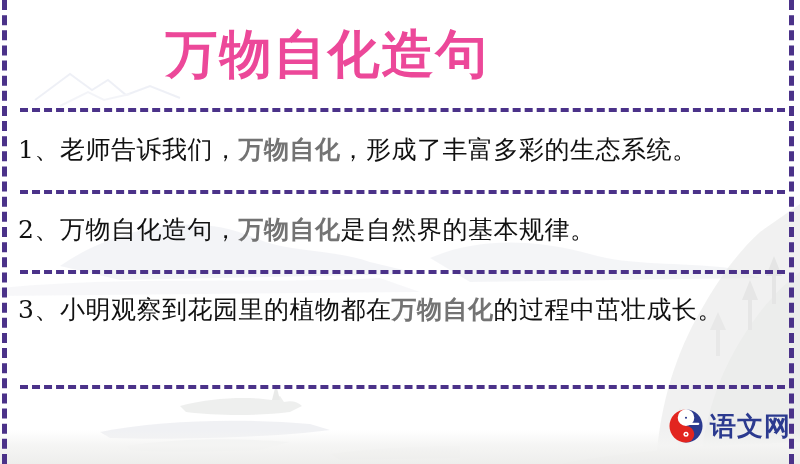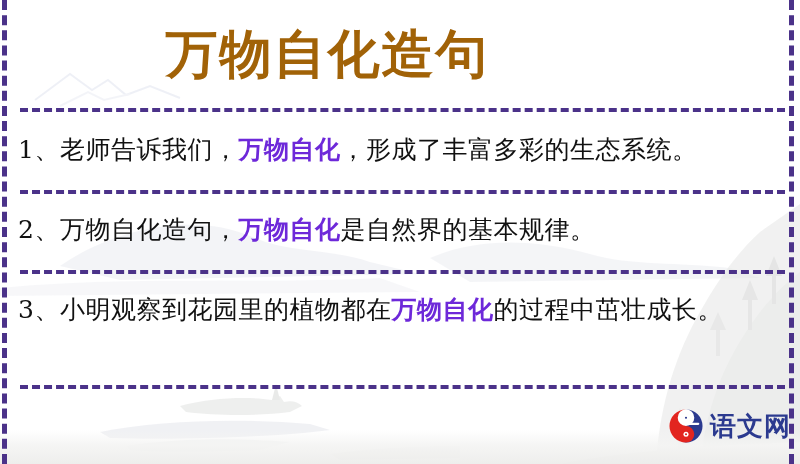--- a/index.html
+++ b/index.html
@@ -86,38 +86,38 @@
     position: absolute;
     left: 0;
     top: 18px;
     width: 655px;
     text-align: center;
     font-family: "DejaVu Serif", "Liberation Serif", serif;
     font-weight: 700;
     font-size: 52px;
     line-height: 72px;
     letter-spacing: 2px;
-    color: #a16207;
+    color: #ec4899;
     z-index: 3;
     white-space: nowrap;
   }
 
   
   .sentence {
     position: absolute;
     left: 18px;
     width: 750px;
     font-size: 25px;
     line-height: 47px;
     color: #111111;
     letter-spacing: 0.5px;
     z-index: 3;
   }
   .sentence .kw {
-    color: #6d28d9;
+    color: #737373;
     font-weight: 700;
   }
   #s1 { top: 126px; }
   #s2 { top: 206px; }
   #s3 { top: 286px; }
 
   
   .logo {
     position: absolute;
     left: 668px;

